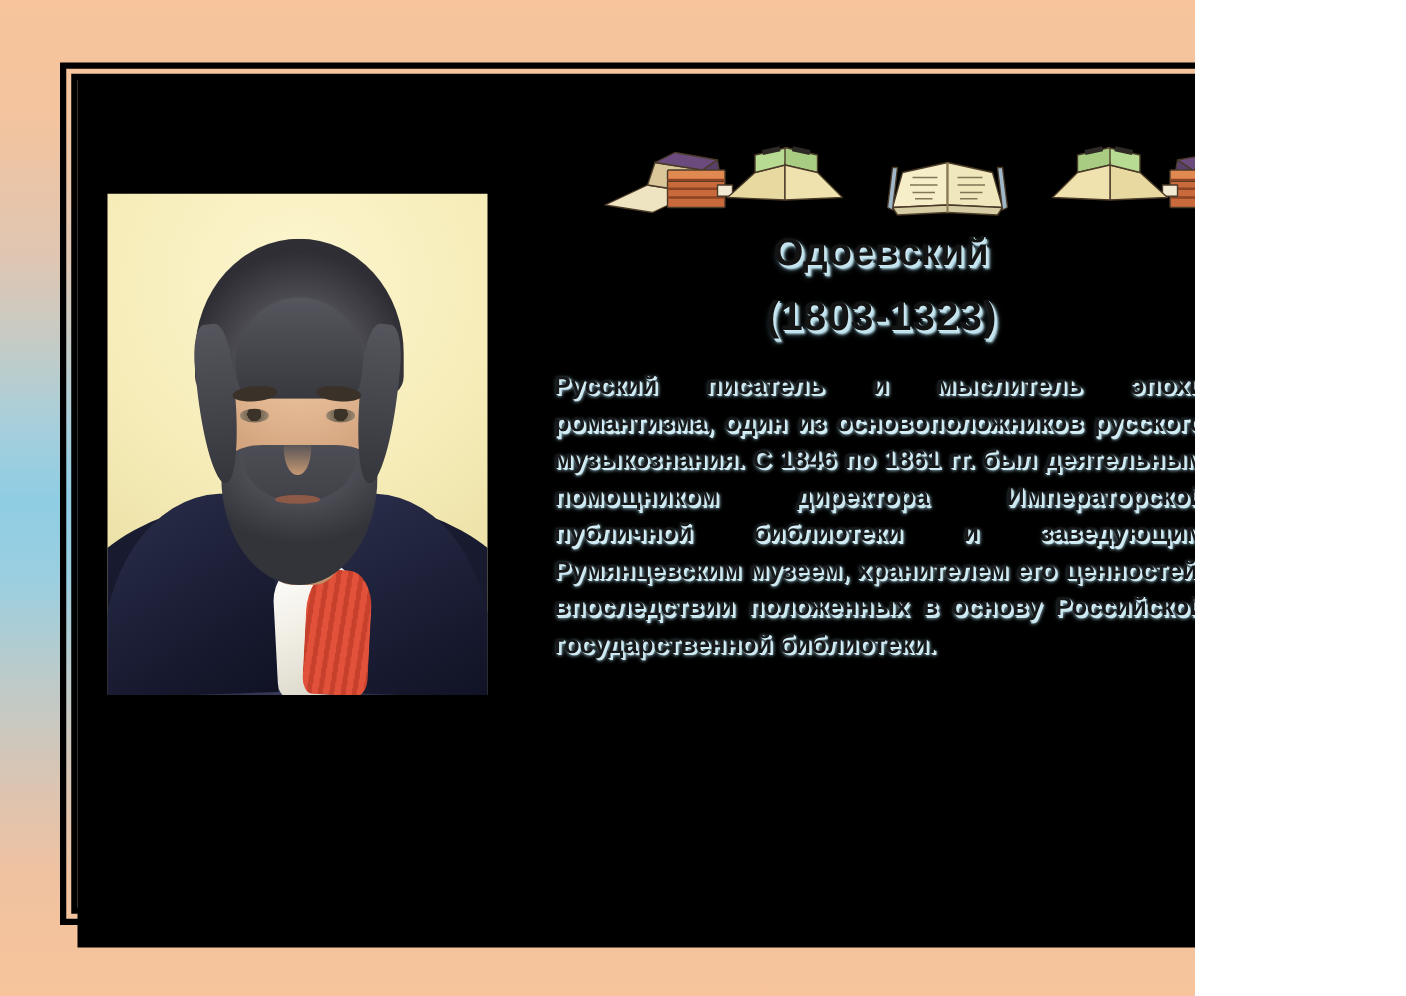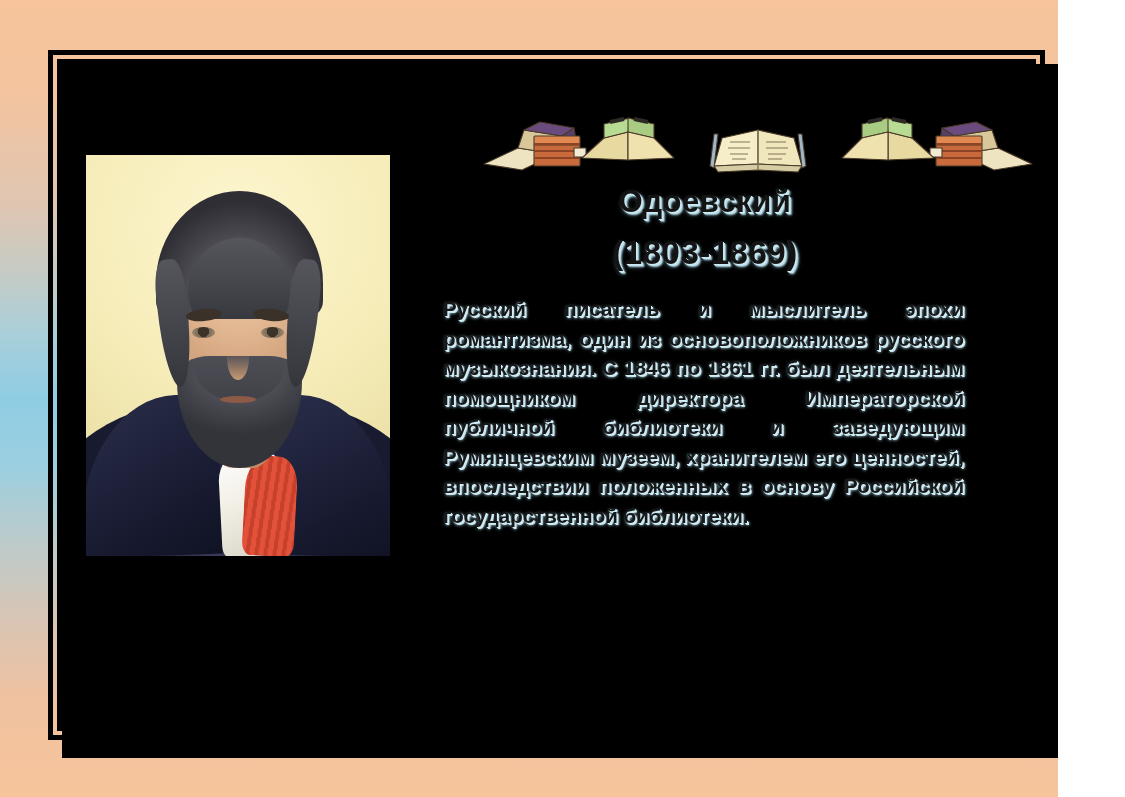--- a/index.html
+++ b/index.html
@@ -8,21 +8,21 @@
     padding: 0;
     background: #ffffff;
   }
   body {
     font-family: "Liberation Sans", "DejaVu Sans", sans-serif;
   }
 
   
   .slide {
     position: relative;
-    width: 1058px;
+    width: 956px;
     height: 797px;
     overflow: hidden;
     background:
       linear-gradient(to bottom,
         #f7c49b 0%,
         #f3c49f 12%,
         #dfc6b3 26%,
         #c6cbc4 34%,
         #a9cfda 42%,
         #8fcde4 50%,
@@ -363,17 +363,17 @@
           <path d="M150 10 L176 16 L176 30 L150 24 Z" fill="#a8cd82"></path>
           <path d="M150 24 L176 30 L196 50 L150 52 Z" fill="#efe2ae"></path>
           <path d="M132 14 L146 11 M156 11 L170 14" stroke="#2e2a26" stroke-width="4"></path>
         </g>
       </g>
     </svg>
   </div>
 
   <div class="text-col">
     <div class="title-line title-1">Одоевский</div>
-    <div class="title-line title-3">(1803-1869)</div>
+    <div class="title-line title-3">(1803-1323)</div>
     <div class="bio">Русский писатель и мыслитель эпохи романтизма, один из основоположников русского музыкознания. С 1846 по 1861 гг. был деятельным помощником директора Императорской публичной библиотеки и заведующим Румянцевским музеем, хранителем его ценностей, впоследствии положенных в основу Российской государственной библиотеки.</div>
   </div>
 
 </div>
 
 </body></html>

